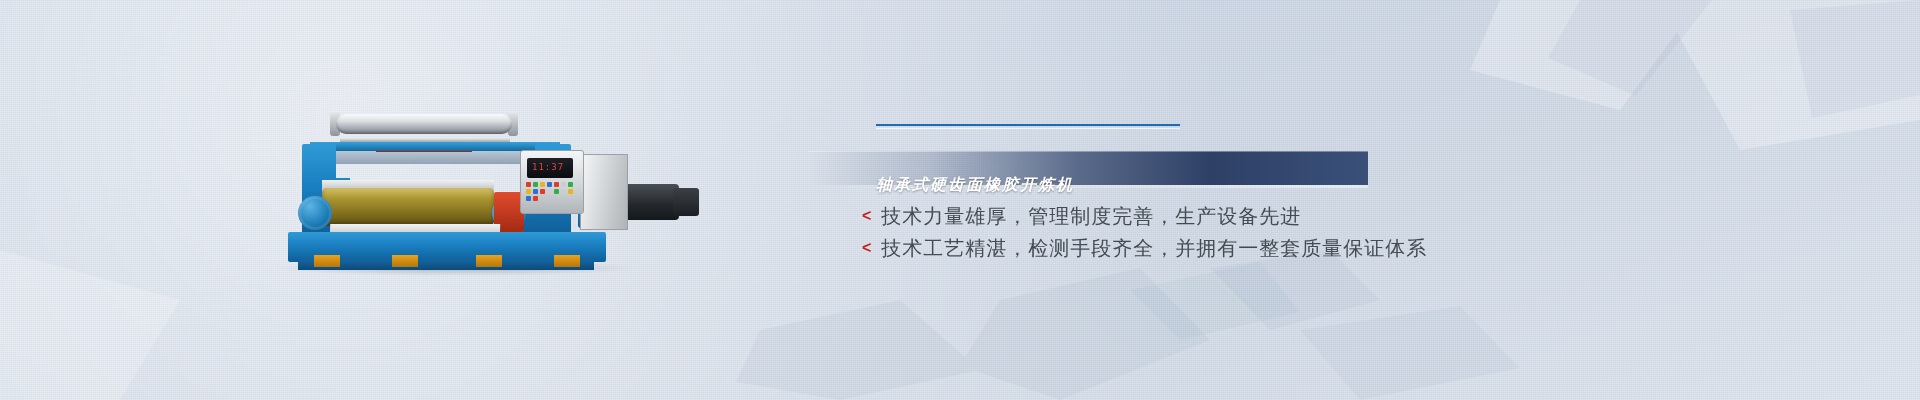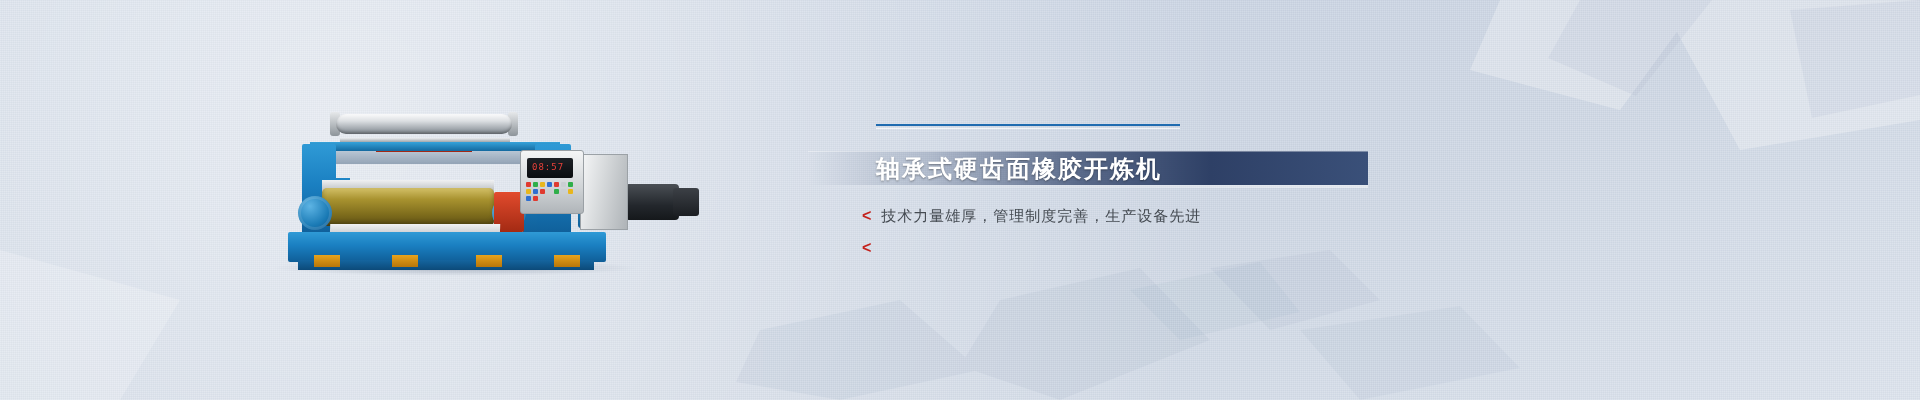--- a/index.html
+++ b/index.html
@@ -125,29 +125,29 @@
       rgba(45,66,106,0) 0%,
       rgba(45,66,106,.22) 22%,
       rgba(40,60,100,.70) 48%,
       #2e4066 72%,
       #3a5079 100%);
   }
   .subbar:before{content:"";position:absolute;left:0;right:0;top:0;height:1px;background:rgba(255,255,255,.35);}
   .subbar:after{content:"";position:absolute;left:0;right:0;bottom:-3px;height:3px;
     background:linear-gradient(90deg,rgba(255,255,255,0),rgba(255,255,255,.45));}
   .subtitle{
-    position:absolute;left:876px;top:156px;
-    font-size:24px;line-height:26px;color:#ffffff;letter-spacing:2px;font-weight:bold;
-    white-space:nowrap;text-shadow:0 1px 2px rgba(0,0,0,.35);
+    position:absolute;left:876px;top:172px;
+    font-size:16px;line-height:26px;color:#ffffff;letter-spacing:2px;font-weight:bold;
+    white-space:nowrap;text-shadow:0 1px 2px rgba(0,0,0,.35);font-style:italic;
   }
 
   .bullets{position:absolute;left:862px;top:200px;width:700px;}
   .bullet{display:flex;align-items:center;height:32px;white-space:nowrap;}
   .chev{color:#c4221d;font-size:16px;font-weight:bold;margin-right:10px;line-height:1;}
-  .btext{font-size:15px;color:#454b52;letter-spacing:1px;}
+  .btext{font-size:20px;color:#454b52;letter-spacing:1px;}
 </style>
 </head>
 <body>
 
 <div class="banner">
 
   <div class="bg-shapes">
     <svg viewBox="0 0 1920 400" xmlns="http://www.w3.org/2000/svg">
       <g fill="#ffffff" opacity="0.30">
         <polygon points="1660,0 1920,0 1920,120 1740,150"></polygon>
@@ -195,21 +195,21 @@
 
     <div class="p redbox"></div>
     <div class="p gear"></div>
     <div class="p coupler"></div>
     <div class="p motor"></div>
     <div class="p motor2"></div>
     <div class="p silverbox"></div>
 
     <div class="p cab"></div>
     <div class="p screen"></div>
-    <div class="p screen-txt">08:57</div>
+    <div class="p screen-txt">11:37</div>
     <div class="p btns">
       <span class="btn" style="background:#e03a2f"></span>
       <span class="btn" style="background:#2fae4a"></span>
       <span class="btn" style="background:#e8b61c"></span>
       <span class="btn" style="background:#2f6fd0"></span>
       <span class="btn" style="background:#e03a2f"></span>
       <span class="btn" style="background:#c9ced2"></span>
       <span class="btn" style="background:#2fae4a"></span>
       <span class="btn" style="background:#e8b61c"></span>
       <span class="btn" style="background:#2f6fd0"></span>
@@ -239,16 +239,17 @@
   <div class="subbar"></div>
   <div class="subtitle">轴承式硬齿面橡胶开炼机</div>
 
   <div class="bullets">
     <div class="bullet">
       <span class="chev">&lt;</span>
       <span class="btext">技术力量雄厚，管理制度完善，生产设备先进</span>
     </div>
     <div class="bullet">
       <span class="chev">&lt;</span>
+      <span class="btext">技术工艺精湛，检测手段齐全，并拥有一整套质量保证体系</span>
     </div>
   </div>
 
 </div>
 
 </body></html>

